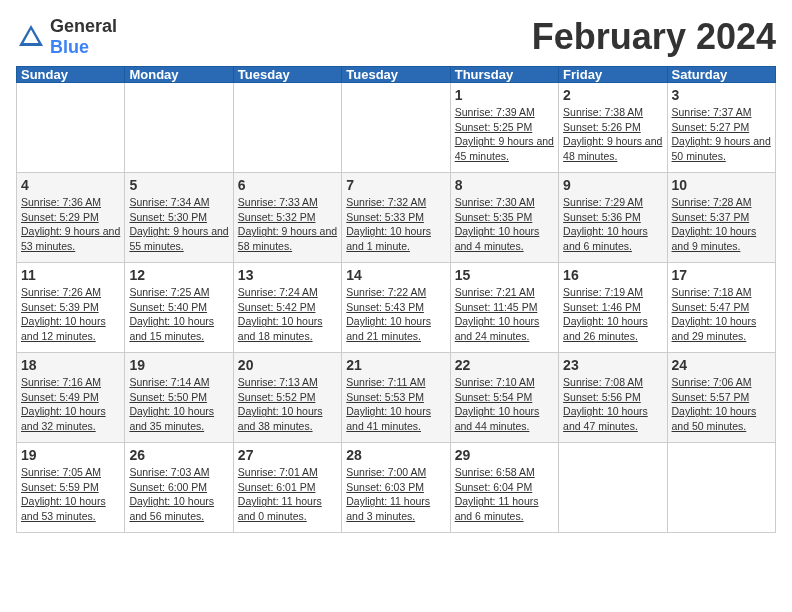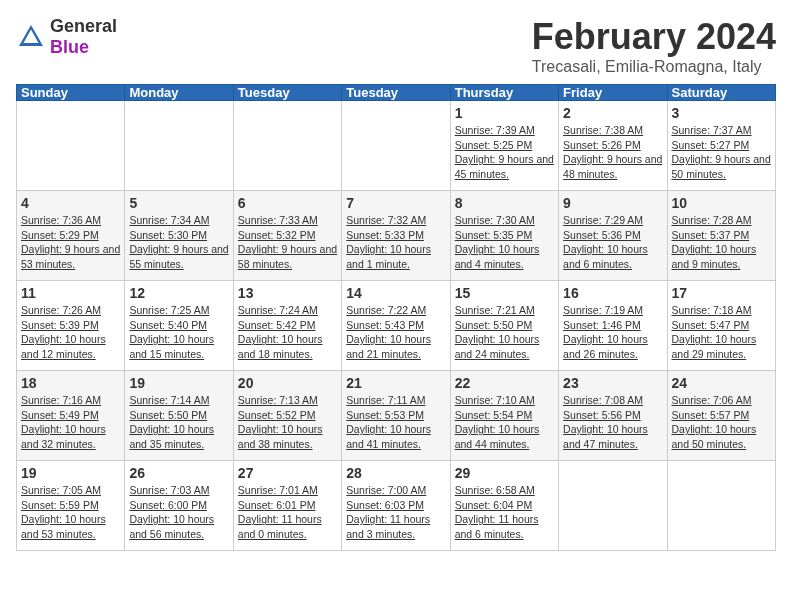--- a/index.html
+++ b/index.html
@@ -22,28 +22,28 @@
       gap: 4px;
     }
     .logo-text-general {
       font-size: 18px;
       font-weight: bold;
       color: #333;
     }
     .logo-text-blue {
       font-size: 18px;
       font-weight: bold;
-      color: #a21caf;
+      color: #3b82f6;
     }
     .logo-icon {
       width: 30px;
       height: 30px;
     }
     .title-section {
-      text-align: left;
+      text-align: right;
     }
     .main-title {
       font-size: 36px;
       font-weight: bold;
       color: #333;
     }
     .subtitle {
       font-size: 16px;
       color: #555;
     }
@@ -97,21 +97,20 @@
       <polygon points="20,4 36,32 4,32" fill="#2a6ab5"></polygon>
       <polygon points="20,10 30,28 10,28" fill="#fff"></polygon>
     </svg>
     <div>
       <span class="logo-text-general">General</span><br>
       <span class="logo-text-blue">Blue</span>
     </div>
   </div>
   <div class="title-section">
     <div class="main-title">February 2024</div>
-    <div class="subtitle">Trecasali, Emilia-Romagna, Italy</div>
   </div>
 </div>
 
 <table>
   <thead>
     <tr>
     <th>Sunday</th>
         <th>Monday</th>
         <th>Tuesday</th>
         <th>Tuesday</th>
@@ -224,21 +223,21 @@
         <td>
           <div class="day-number">14</div>
           <div class="day-info">Sunrise: 7:22 AM
 Sunset: 5:43 PM
 Daylight: 10 hours
 and 21 minutes.</div>
         </td>
         <td>
           <div class="day-number">15</div>
           <div class="day-info">Sunrise: 7:21 AM
-Sunset: 5:50 PM
+Sunset: 11:45 PM
 Daylight: 10 hours
 and 24 minutes.</div>
         </td>
         <td>
           <div class="day-number">16</div>
           <div class="day-info">Sunrise: 7:19 AM
 Sunset: 1:46 PM
 Daylight: 10 hours
 and 26 minutes.</div>
         </td>

